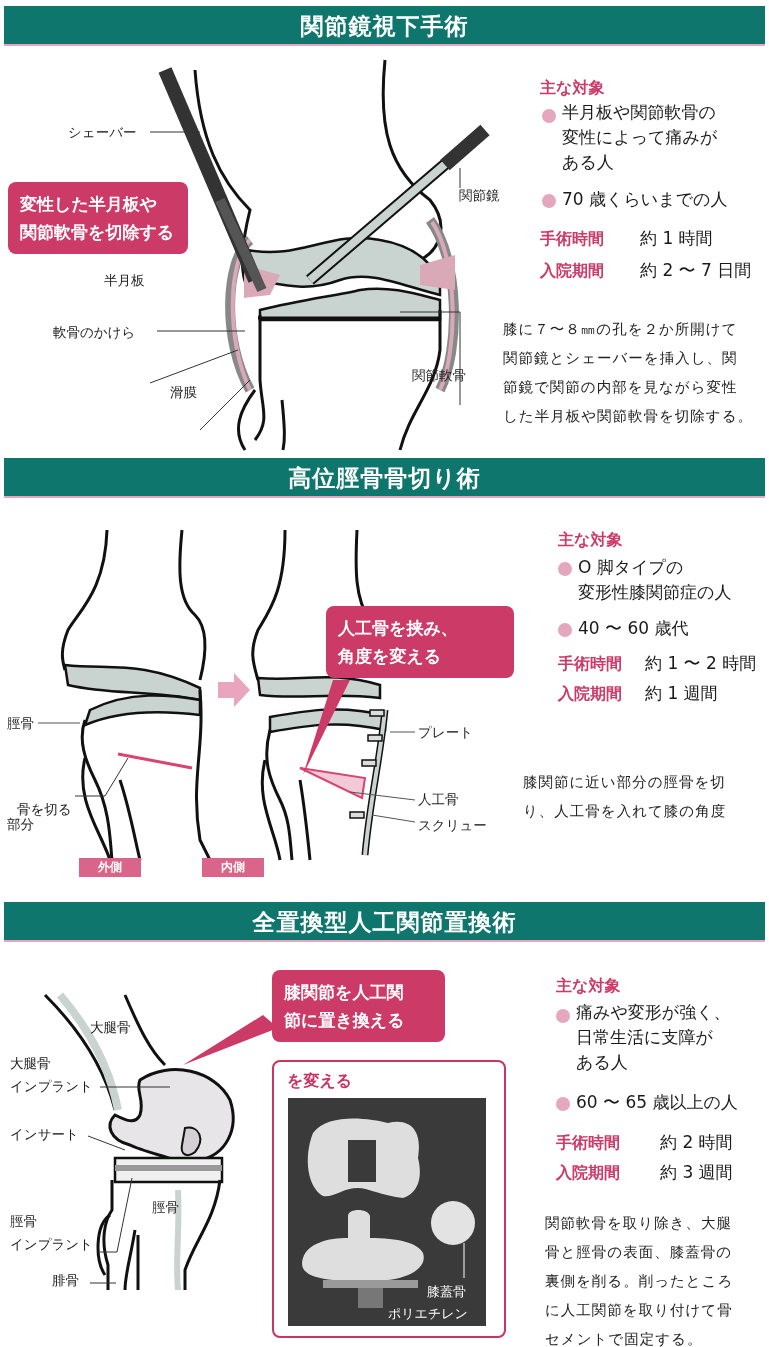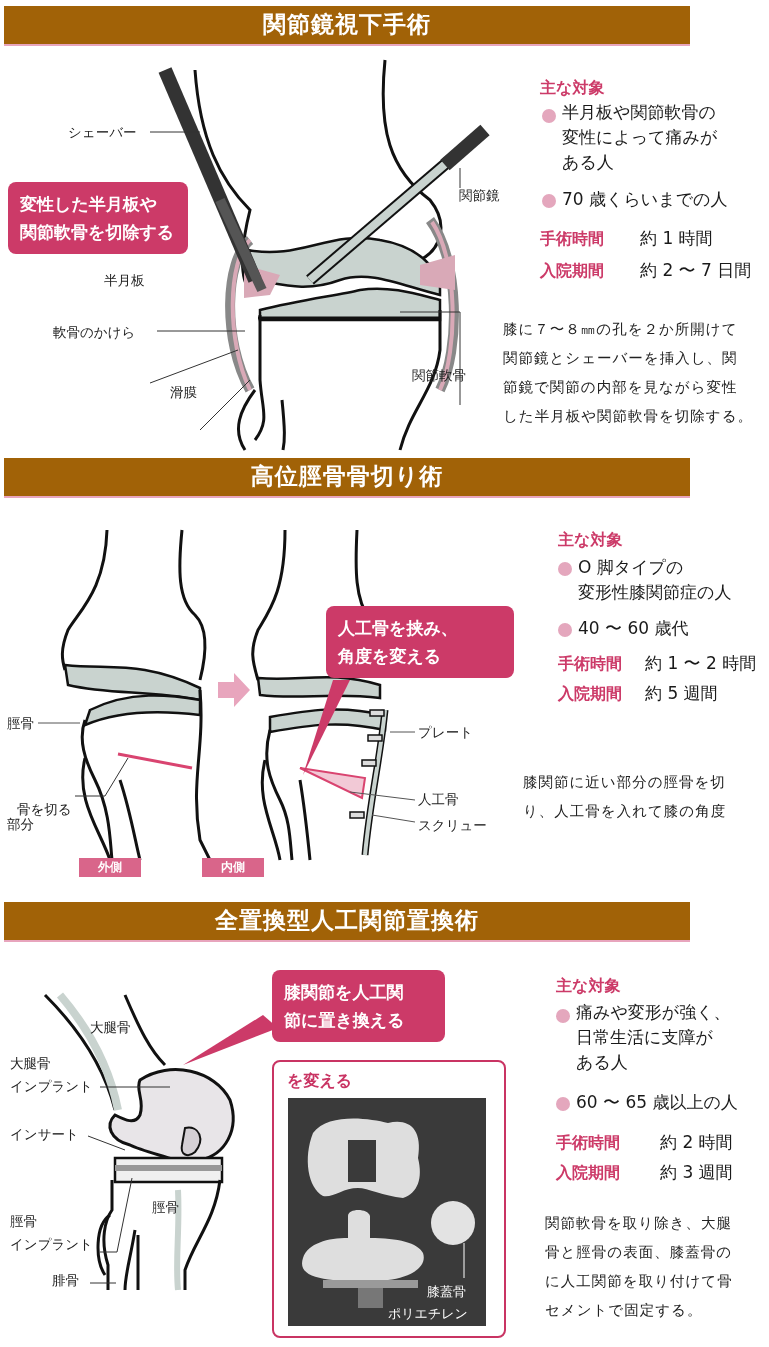--- a/index.html
+++ b/index.html
@@ -1,17 +1,17 @@
 <!DOCTYPE html>
 <html><head>
 <meta charset="utf-8">
 <style>
   * { box-sizing: border-box; margin: 0; padding: 0; }
   body { width: 769px; height: 1347px; background: #ffffff; font-family: "DejaVu Sans", "Liberation Sans", sans-serif; color: #222; position: relative; overflow: hidden; }
-  .banner { position: absolute; left: 4px; width: 686px; height: 40px; background: #a16207; border-bottom: 2px solid #e8a5bd; color: #fff; font-weight: bold; font-size: 23px; text-align: center; line-height: 40px; letter-spacing: 1px; font-family: Liberation Mono, monospace; }
+  .banner { position: absolute; left: 4px; width: 761px; height: 40px; background: #0f766e; border-bottom: 2px solid #e8a5bd; color: #fff; font-weight: bold; font-size: 23px; text-align: center; line-height: 40px; letter-spacing: 1px; }
   .abs { position: absolute; }
   .heading-pink { color: #cc3a68; font-weight: bold; font-size: 16px; }
   .bullet { position: absolute; font-size: 17px; line-height: 25px; color: #1a1a1a; }
   .dot { position: absolute; width: 14px; height: 14px; border-radius: 50%; background: #e4a7bd; }
   .kv-label { position: absolute; color: #cc3a68; font-weight: bold; font-size: 16px; }
   .kv-value { position: absolute; font-size: 17px; color: #1a1a1a; }
   .desc { position: absolute; font-size: 14.5px; line-height: 29px; color: #222; letter-spacing: 1px; }
   .label { position: absolute; font-size: 13.5px; color: #222; white-space: nowrap; }
   .callout { position: absolute; background: #cc3a68; color: #fff; font-weight: bold; font-size: 17px; line-height: 28px; border-radius: 8px; padding: 8px 12px; }
   .side-tag { position: absolute; background: #d9658a; color: #fff; font-size: 12px; padding: 1px 19px; font-weight: bold; }
@@ -165,21 +165,21 @@
   <div>O 脚タイプの</div>
   <div>変形性膝関節症の人</div>
 </div>
 <div class="dot" style="left:558px;top:623px;"></div>
 <div class="bullet" style="left:578px;top:616px;">
     <div>40 〜 60 歳代</div>
   </div>
 <div class="kv-label" style="left:558px;top:654px;">手術時間</div>
 <div class="kv-value" style="left:645px;top:652px;">約 1 〜 2 時間</div>
 <div class="kv-label" style="left:558px;top:684px;">入院期間</div>
-<div class="kv-value" style="left:645px;top:682px;">約 5 週間</div>
+<div class="kv-value" style="left:645px;top:682px;">約 1 週間</div>
 
 <div class="desc" style="left:523px;top:768px;width:246px;">
   <div>膝関節に近い部分の脛骨を切</div>
   <div>り、人工骨を入れて膝の角度</div>
 </div>
 
 <div class="banner" style="top:902px;">全置換型人工関節置換術</div>
 
 <svg width="260" height="330" style="left:0;top:980px;">
 
@@ -251,15 +251,16 @@
     <div>60 〜 65 歳以上の人</div>
   </div>
 <div class="kv-label" style="left:556px;top:1133px;">手術時間</div>
 <div class="kv-value" style="left:660px;top:1131px;">約 2 時間</div>
 <div class="kv-label" style="left:556px;top:1163px;">入院期間</div>
 <div class="kv-value" style="left:660px;top:1161px;">約 3 週間</div>
 
 <div class="desc" style="left:545px;top:1209px;width:224px;">
   <div>関節軟骨を取り除き、大腿</div>
   <div>骨と脛骨の表面、膝蓋骨の</div>
+  <div>裏側を削る。削ったところ</div>
   <div>に人工関節を取り付けて骨</div>
   <div>セメントで固定する。</div>
 </div>
 
 </body></html>

